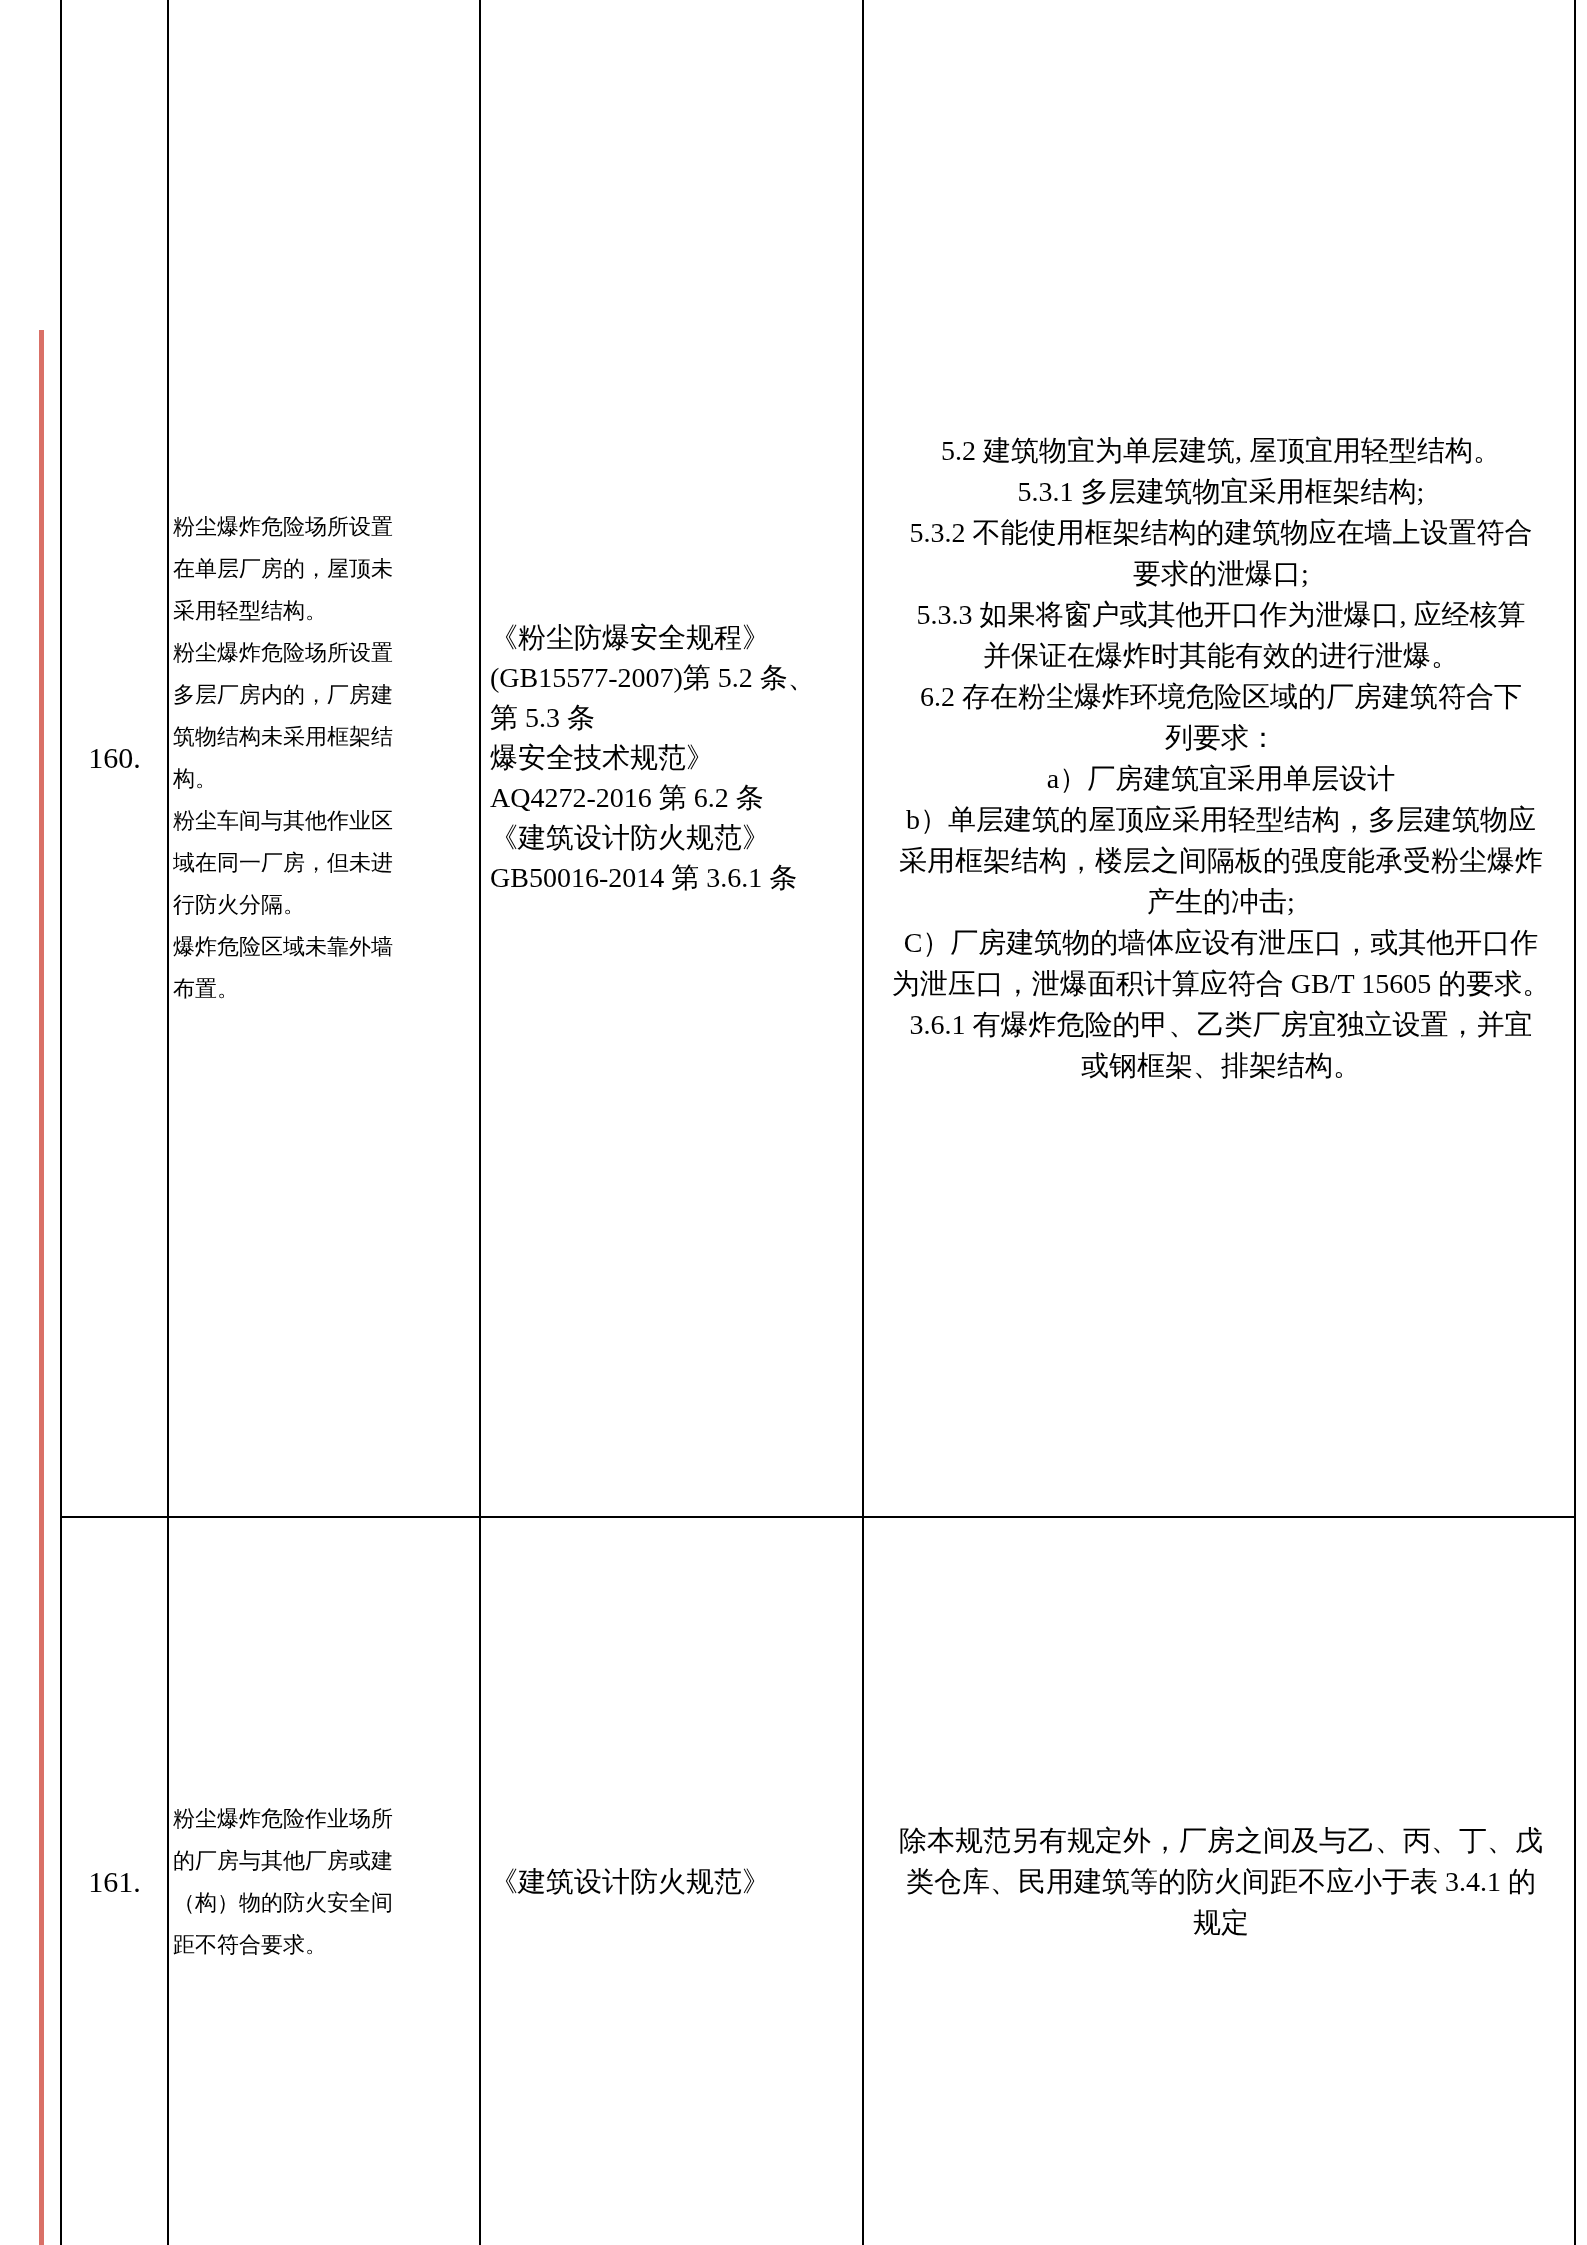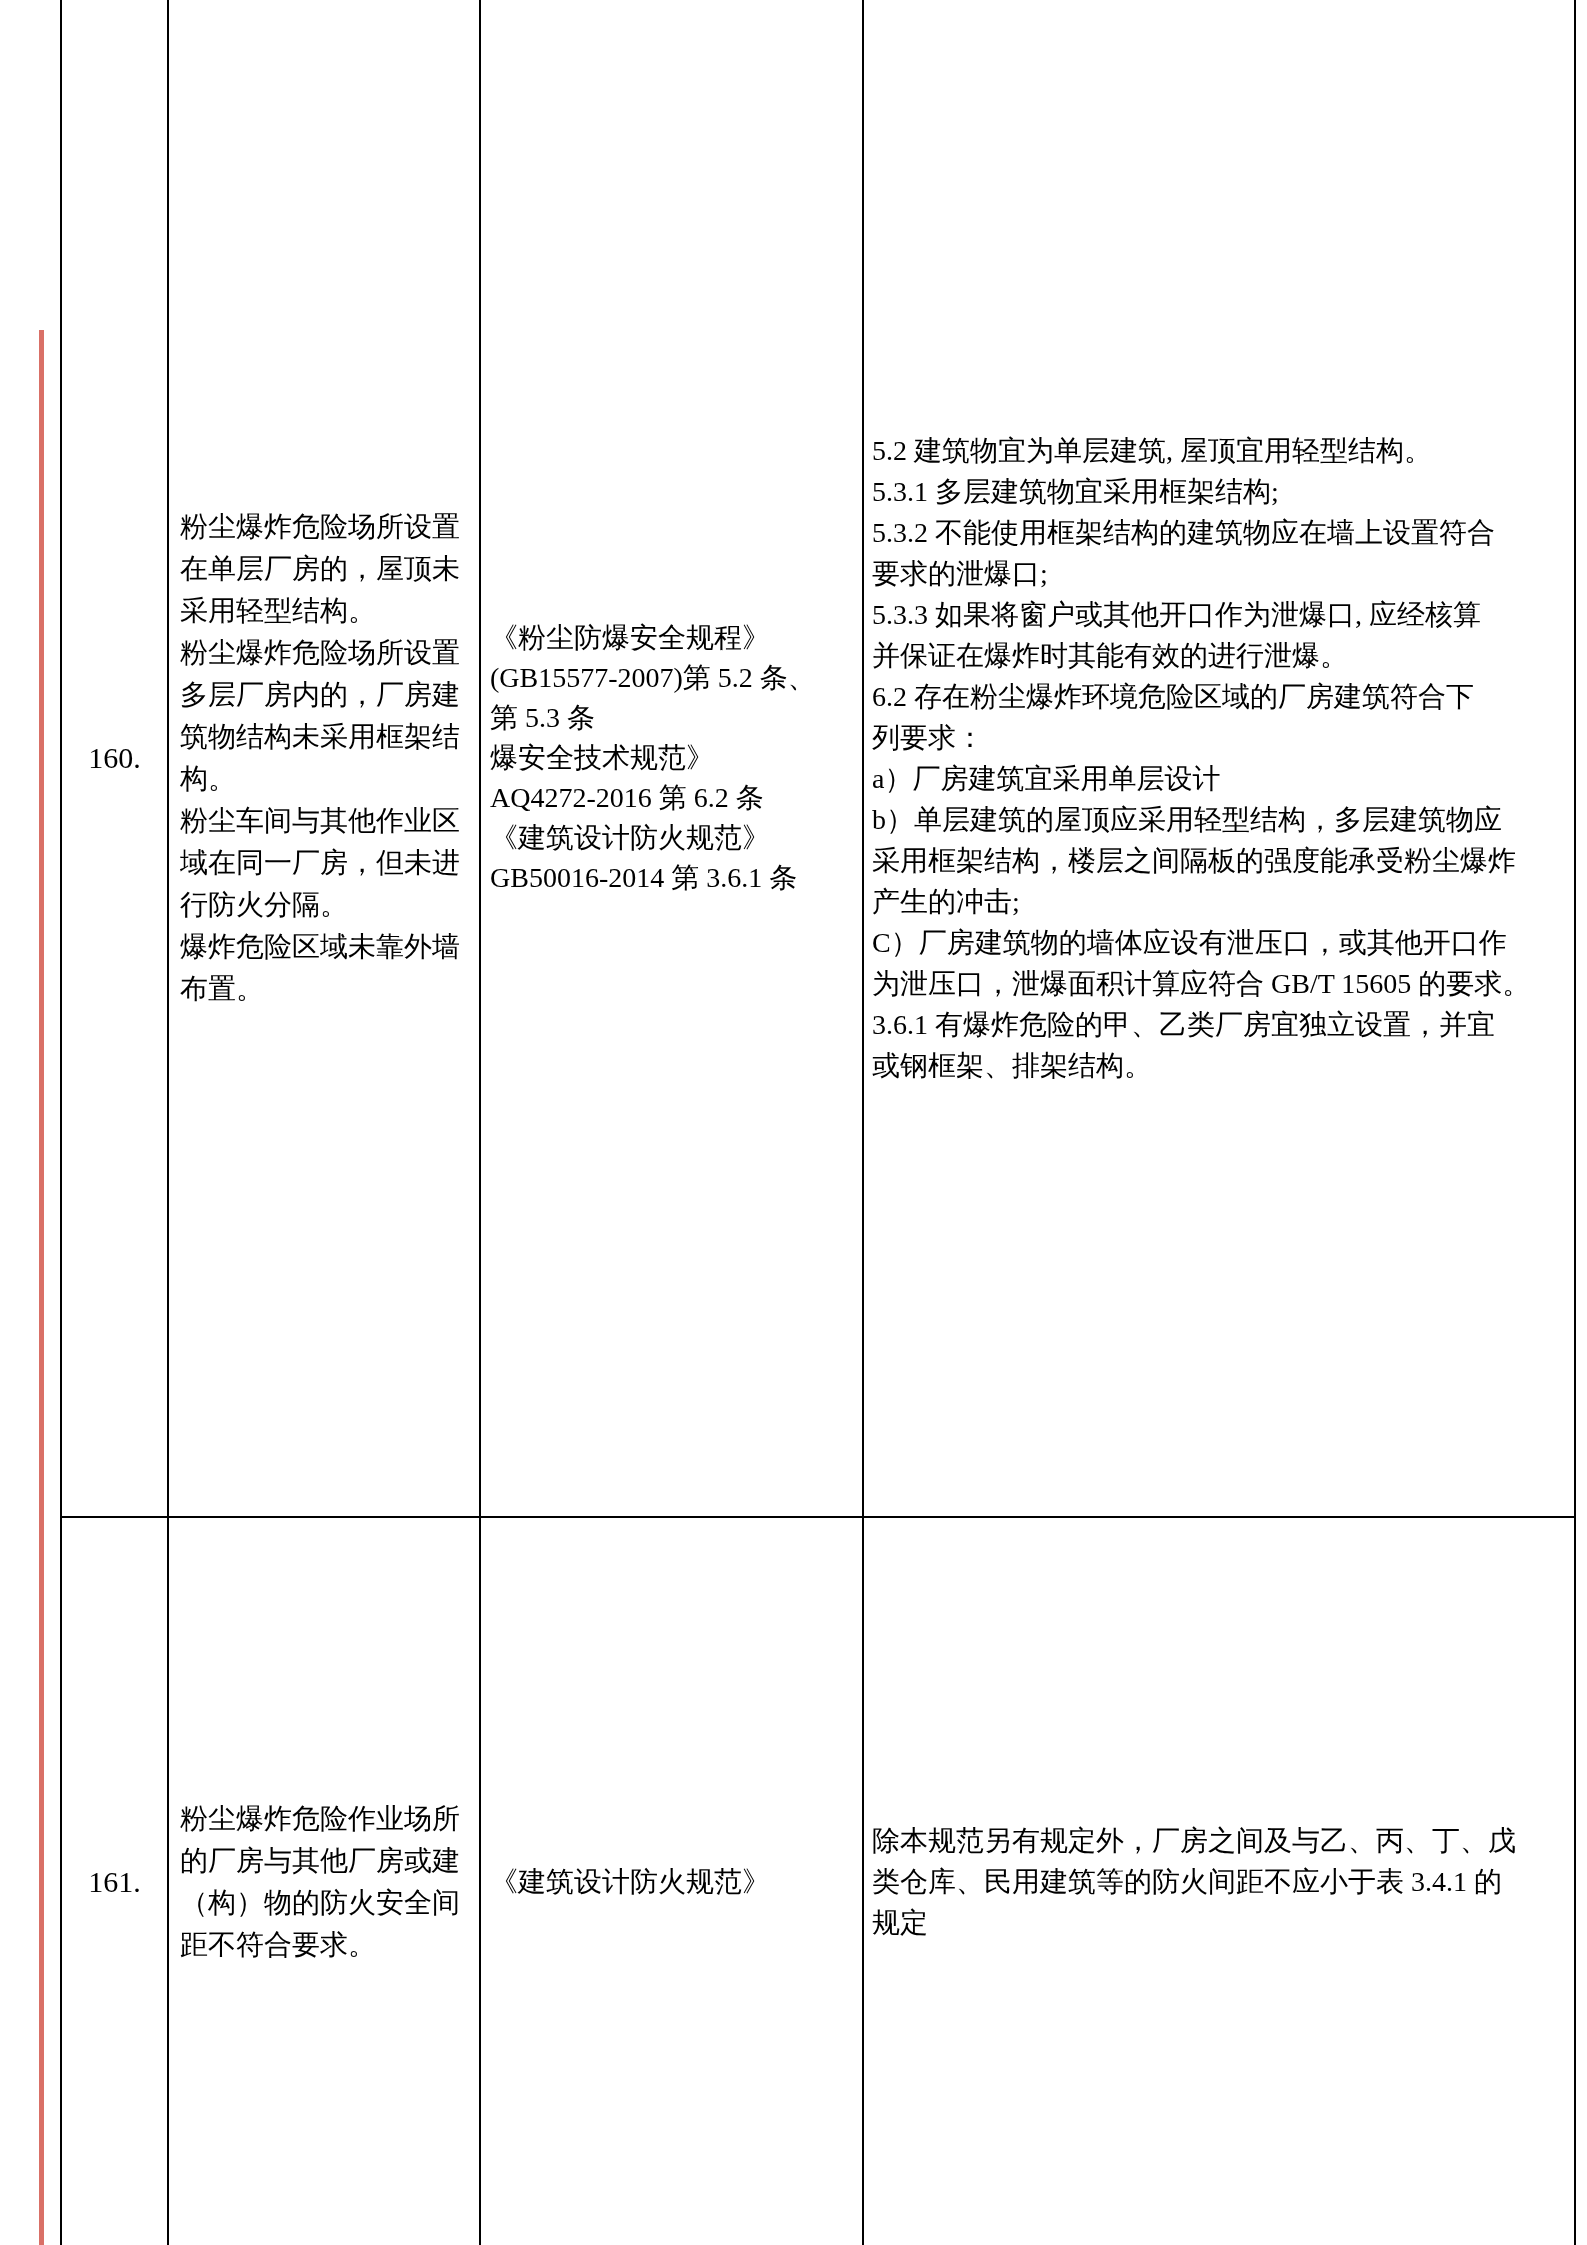--- a/index.html
+++ b/index.html
@@ -29,27 +29,27 @@
     box-sizing:border-box;
     border-left:2px solid #000;
     display:flex;
     flex-direction:column;
     justify-content:center;
     overflow:visible;
   }
   .cell.col-last{border-right:2px solid #000;}
   .cell.row-top{border-bottom:2px solid #000;}
   .cell-index{align-items:center;font-size:30px;}
-  .cell-desc{padding-left:11px;padding-right:4px;font-size:28px;}
+  .cell-desc{padding-left:4px;padding-right:4px;font-size:22px;}
   .cell-ref{padding-left:9px;font-size:28px;}
   .cell-content{padding-left:8px;padding-right:4px;font-size:28px;}
   .line{white-space:nowrap;}
   .cell-desc .line{line-height:42px;height:42px;}
   .cell-ref .line{line-height:40px;height:40px;}
-  .cell-content .line{line-height:41px;height:41px;}
+  .cell-content .line{line-height:41px;height:41px;text-align:center;}
 </style>
 </head>
 <body>
 
 <div class="page">
 
   <div class="red-rule"></div>
 
   <div class="doc-table">
 

